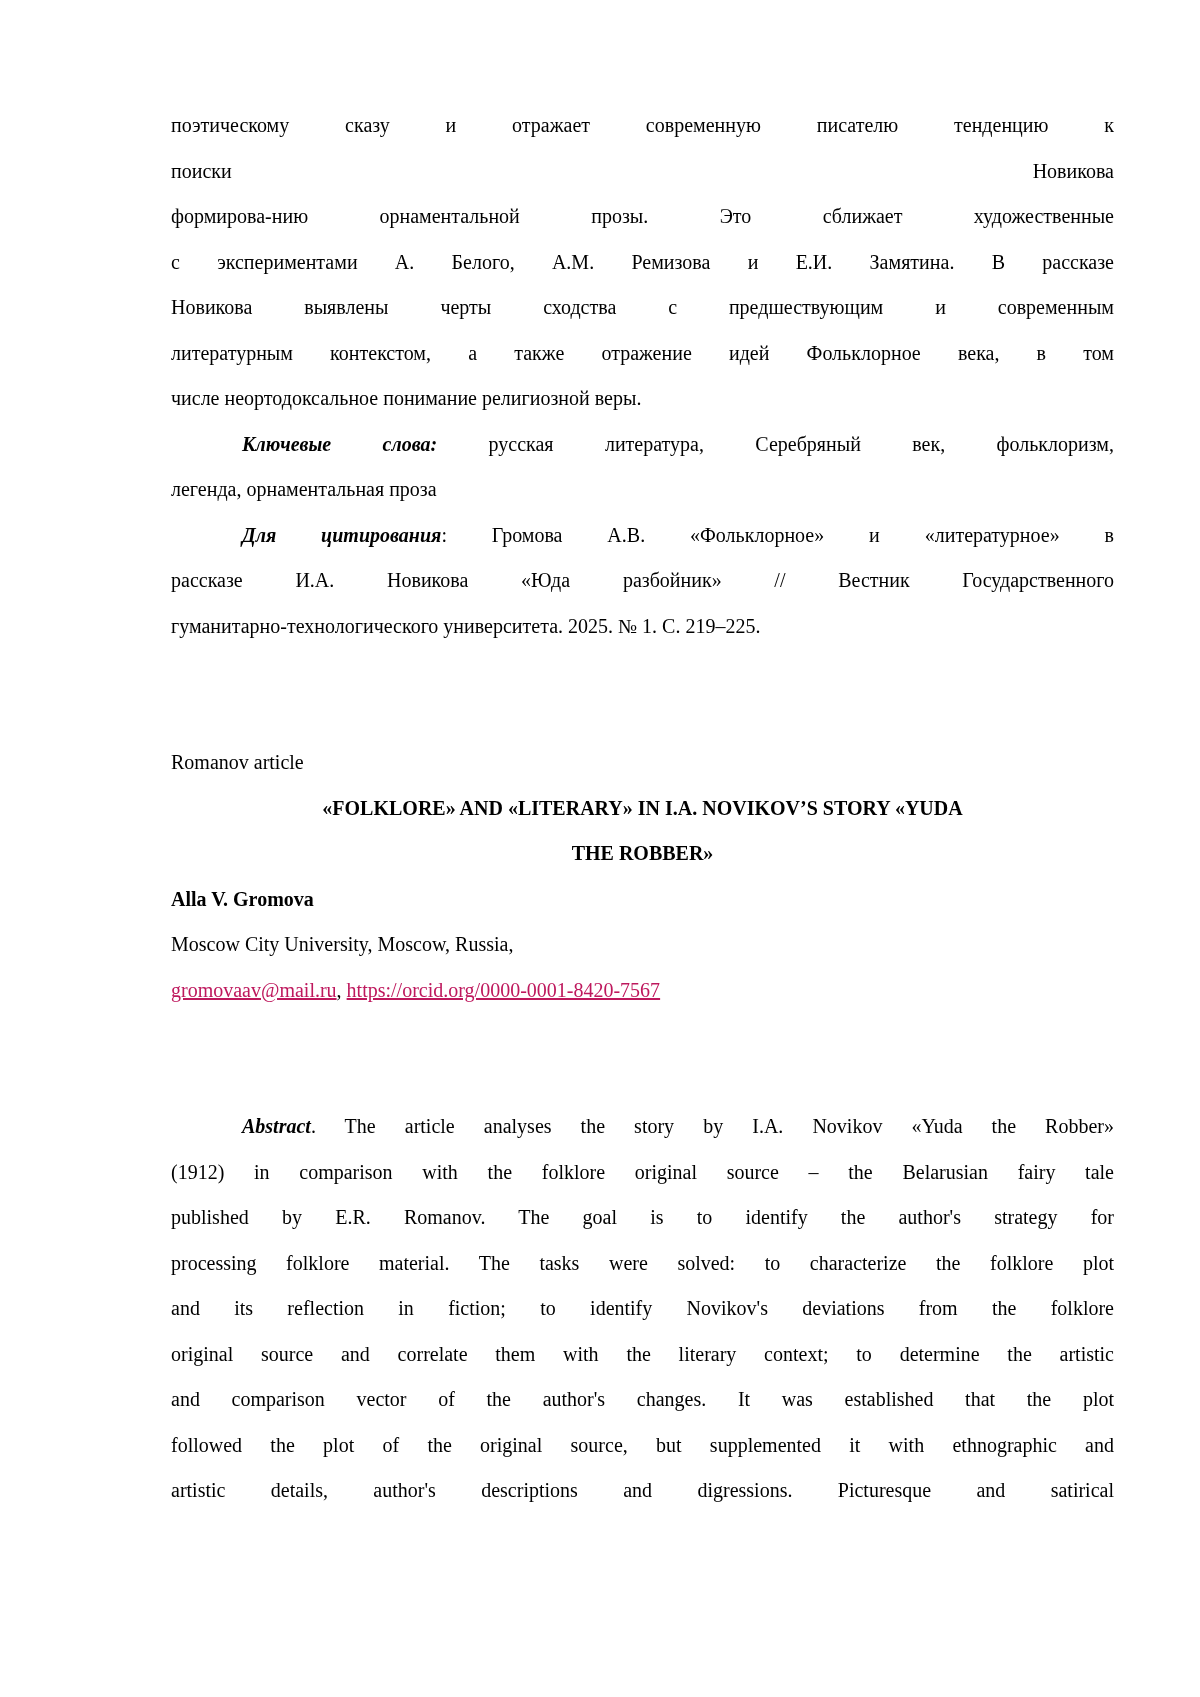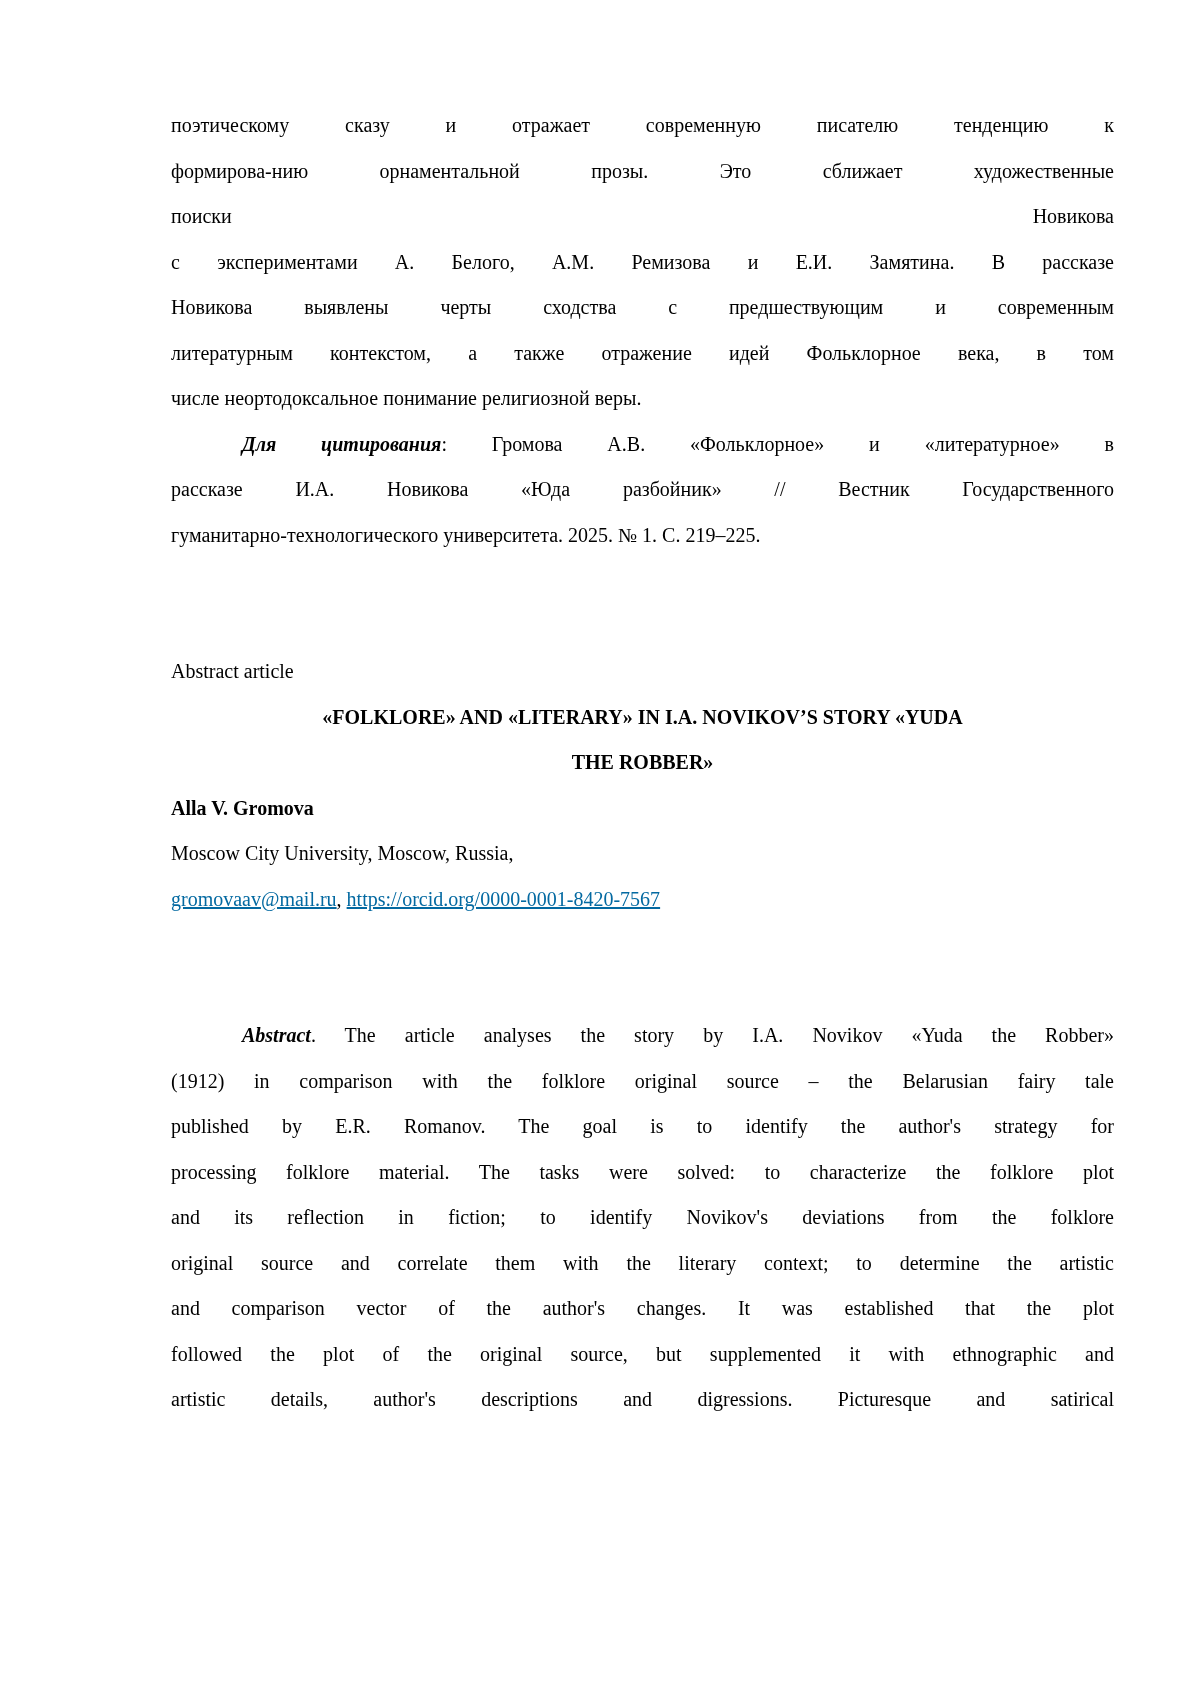--- a/index.html
+++ b/index.html
@@ -20,49 +20,53 @@
     text-align-last:justify;
     white-space:nowrap;
     overflow:visible;
   }
   .left{text-align:left;text-align-last:left;}
   .center{text-align:left;text-align-last:center;}
   .spacer{height:45.5px;}
   .b{font-weight:bold;}
   .bi{font-weight:bold;font-style:italic;}
   .ind{display:inline-block;width:71px;}
-  a.link{color:#0369a1;text-decoration:underline;cursor:pointer;text-align:center;}
+  a.link{color:#be185d;text-decoration:underline;cursor:pointer;text-align:center;}
   .sep{color:#000000;}
 </style>
 </head>
 <body>
 
 <div class="page">
 
   <div>
     <div class="line">поэтическому сказу и отражает современную писателю тенденцию к</div>
+    <div class="line">поиски Новикова</div>
     <div class="line">формирова-нию орнаментальной прозы. Это сближает художественные</div>
-    <div class="line">поиски Новикова</div>
     <div class="line">с экспериментами А. Белого, А.М. Ремизова и Е.И. Замятина. В рассказе</div>
     <div class="line">Новикова выявлены черты сходства с предшествующим и современным</div>
     <div class="line">литературным контекстом, а также отражение идей Фольклорное века, в том</div>
     <div class="line left">числе неортодоксальное понимание религиозной веры.</div>
   </div>
 
+  <div>
+    <div class="line"><span class="ind"></span><span class="bi">Ключевые слова:</span><span> русская литература, Серебряный век, фольклоризм,</span></div>
+    <div class="line left">легенда, орнаментальная проза</div>
+  </div>
 
   <div>
     <div class="line"><span class="ind"></span><span class="bi">Для цитирования</span><span>: Громова А.В. «Фольклорное» и «литературное» в</span></div>
     <div class="line">рассказе И.А. Новикова «Юда разбойник» // Вестник Государственного</div>
     <div class="line left">гуманитарно-технологического университета. 2025. № 1. С. 219–225.</div>
   </div>
 
   <div class="spacer"></div>
   <div class="spacer"></div>
 
-  <div class="line left">Abstract article</div>
+  <div class="line left">Romanov article</div>
   <div class="line center b">«FOLKLORE» AND «LITERARY» IN I.A. NOVIKOV’S STORY «YUDA</div>
   <div class="line center b">THE ROBBER»</div>
   <div class="line left b">Alla V. Gromova</div>
   <div class="line left">Moscow City University, Moscow, Russia,</div>
   <div class="line left"><a class="link" href="#">gromovaav@mail.ru</a><span class="sep">, </span><a class="link" href="#">https://orcid.org/0000-0001-8420-7567</a></div>
 
   <div class="spacer"></div>
   <div class="spacer"></div>
 
   <div>

